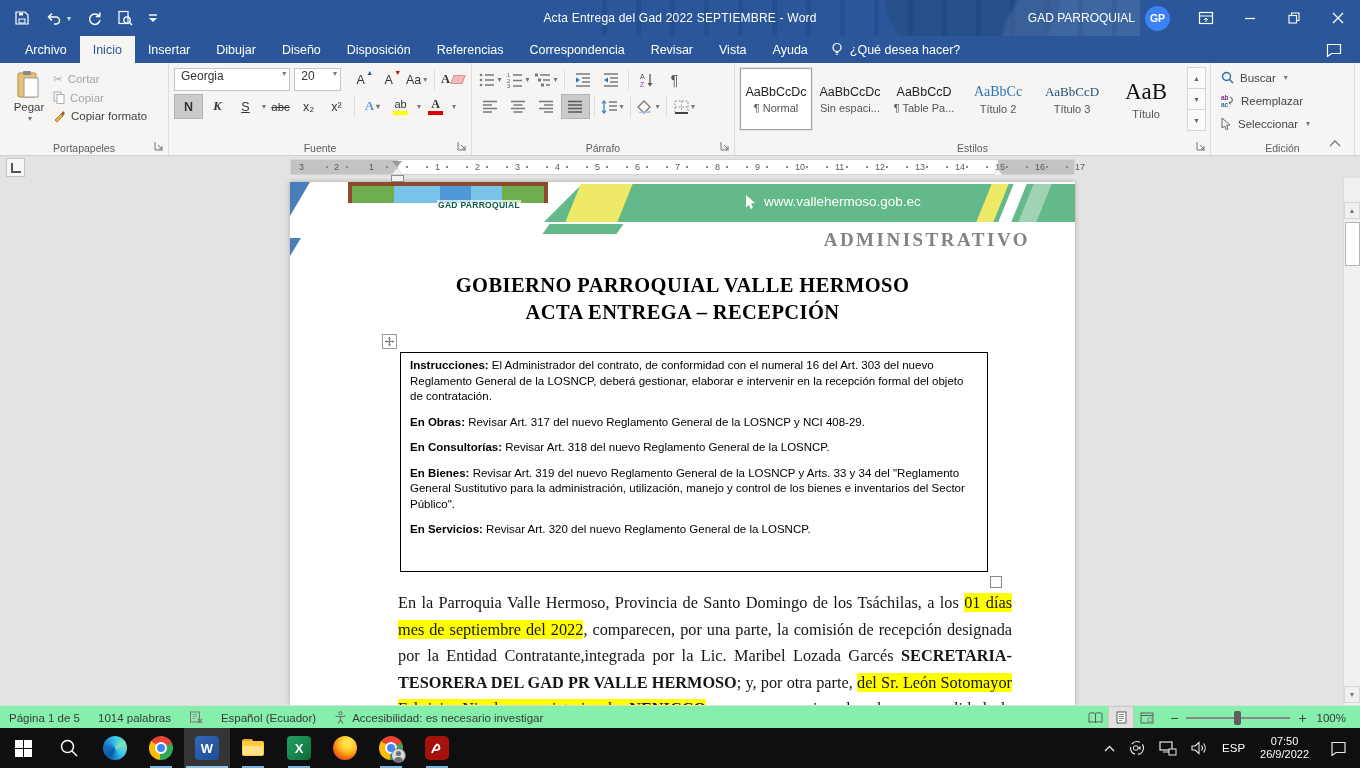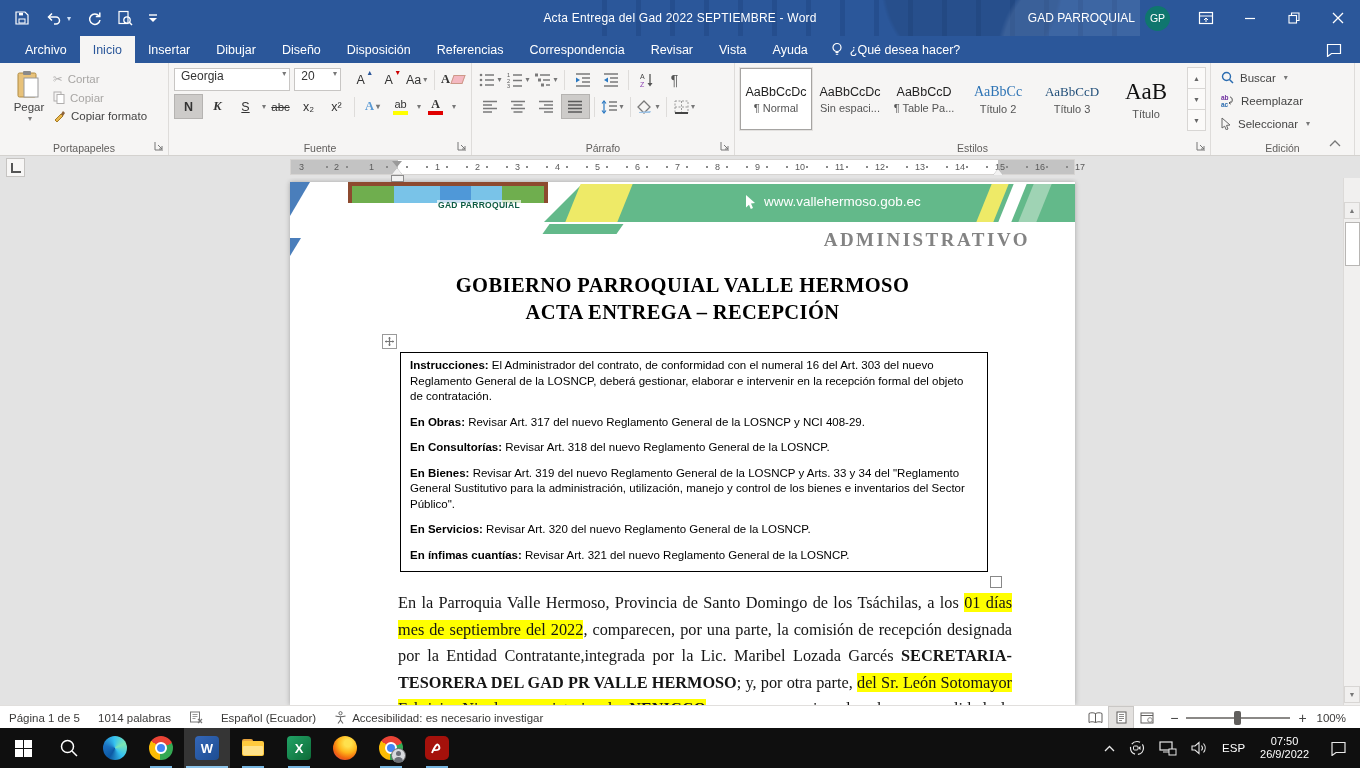--- a/index.html
+++ b/index.html
@@ -11,21 +11,21 @@
   .tb-art{position:absolute;left:580px;top:0;width:560px;height:36px;pointer-events:none;opacity:.35;
     background:
       radial-gradient(circle at 92% 160%, rgba(255,255,255,.25) 0 18%, transparent 19%),
       radial-gradient(circle at 70% -40%, rgba(0,0,0,.25) 0 22%, transparent 23%),
       repeating-linear-gradient(90deg, transparent 0 22px, rgba(0,20,60,.35) 22px 27px, transparent 27px 34px);}
   .qat{display:flex;align-items:center;gap:15px;padding-left:14px;z-index:2;}
   .qat .qbtn{display:flex;align-items:center;gap:2px;}
   .doc-title{position:absolute;left:0;right:0;text-align:center;font-size:12px;letter-spacing:.2px;pointer-events:none;}
   .tb-right{margin-left:auto;display:flex;align-items:center;z-index:2;}
   .account{font-size:12px;margin-right:10px;}
-  .avatar{width:25px;height:25px;border-radius:50%;background:#0f766e;color:#fff;font-size:10.5px;font-weight:normal;display:flex;align-items:center;justify-content:center;margin-right:14px;color:#ffffff;}
+  .avatar{width:25px;height:25px;border-radius:50%;background:#3b82f6;color:#fff;font-size:10.5px;font-weight:bold;display:flex;align-items:center;justify-content:center;margin-right:14px;color:#ffffff;}
   .winbtn{width:44px;height:36px;display:flex;align-items:center;justify-content:center;}
 
   
   .tabrow{position:absolute;top:36px;left:0;right:0;height:27px;background:#2b579a;display:flex;align-items:stretch;color:#fff;font-size:12.5px;padding-left:12px;z-index:4;}
   .tab{padding:0 13px;display:flex;align-items:center;cursor:default;}
   .tab.active{background:#f6f5f4;color:#2b579a;}
   .tellme{display:flex;align-items:center;gap:7px;margin-left:10px;}
   .feedback{margin-left:auto;margin-right:18px;display:flex;align-items:center;}
 
   
@@ -134,21 +134,21 @@
   .bodypara .bold{font-weight:bold;}
 
   
   .vscroll{position:absolute;right:0;top:0;width:16px;height:527px;background:#f1f0ef;border-left:1px solid #dcdad8;}
   .vs-arrow{position:absolute;left:0;width:16px;height:17px;display:flex;align-items:center;justify-content:center;font-size:7px;color:#777;background:#f1f0ef;border:1px solid #d8d6d4;box-sizing:border-box;}
   .vs-up{top:24px;}
   .vs-down{bottom:2px;}
   .vs-thumb{position:absolute;left:1px;top:44px;width:13px;height:42px;background:#ffffff;border:1px solid #b8b6b4;}
 
   
-  .statusbar{position:absolute;top:705px;left:0;right:0;height:23px;background:#ffffff;border-top:1px solid #e1dfdd;display:flex;align-items:center;font-size:11.5px;color:#3b3a39;z-index:6;}
+  .statusbar{position:absolute;top:705px;left:0;right:0;height:23px;background:#86efac;border-top:1px solid #e1dfdd;display:flex;align-items:center;font-size:11.5px;color:#3b3a39;z-index:6;}
   .sb-item{padding:0 9px;display:flex;align-items:center;gap:5px;height:100%;}
   .sb-right{margin-left:auto;display:flex;align-items:center;height:100%;}
   .viewbtn{width:26px;height:100%;display:flex;align-items:center;justify-content:center;}
   .viewbtn.on{background:#e3e1df;border:1px solid #c9c7c5;box-sizing:border-box;}
   .zoomctl{display:flex;align-items:center;gap:8px;padding:0 10px;}
   .ztrack{position:relative;width:104px;height:2px;background:#8a8886;}
   .ztick{position:absolute;left:50%;top:-3px;width:1px;height:8px;background:#8a8886;}
   .zthumb{position:absolute;left:48px;top:-6px;width:7px;height:14px;background:#605e5c;border-radius:2px;}
   .zpct{padding-right:14px;font-size:11.5px;}
 
@@ -681,21 +681,20 @@
             <path d="M4.5 0 3 1.5h3zM4.5 9 3 7.5h3zM0 4.5 1.5 3v3zM9 4.5 7.5 3v3z" fill="#777"></path>
           </svg>
       </div>
 
       <div class="instr-box">
           <p><b>Instrucciones:</b><span> El Administrador del contrato, de conformidad con el numeral 16 del Art. 303 del nuevo Reglamento General de la LOSNCP, deberá gestionar, elaborar e intervenir en la recepción formal del objeto de contratación.</span></p>
           <p><b>En Obras:</b><span> Revisar Art. 317 del nuevo Reglamento General de la LOSNCP y NCI 408-29.</span></p>
           <p><b>En Consultorías:</b><span> Revisar Art. 318 del nuevo Reglamento General de la LOSNCP.</span></p>
           <p><b>En Bienes:</b><span> Revisar Art. 319 del nuevo Reglamento General de la LOSNCP y Arts. 33 y 34 del "Reglamento General Sustitutivo para la administración, utilización, manejo y control de los bienes e inventarios del Sector Público".</span></p>
           <p><b>En Servicios:</b><span> Revisar Art. 320 del nuevo Reglamento General de la LOSNCP.</span></p>
-          <p><b>En ínfimas cuantías:</b><span> Revisar Art. 321 del nuevo Reglamento General de la LOSNCP.</span></p>
         </div>
       <div class="resize-handle"></div>
 
       <div class="bodypara"><span>En la Parroquia Valle Hermoso, Provincia de Santo Domingo de los Tsáchilas, a los </span><span class="hl">01 días mes de septiembre del 2022</span><span>, comparecen, por una parte, la comisión de recepción designada por la Entidad Contratante,integrada por la Lic. Maribel Lozada Garcés </span><span class="bold">SECRETARIA-TESORERA DEL GAD PR VALLE HERMOSO</span><span>; y, por otra parte, </span><span class="hl">del Sr. León Sotomayor Fabricio Nicolas propietario de </span><span class="hl bold">NENICCO</span><span>, por sus propios derechos, en calidad de contratista. Quienes, en cumplimiento del Art.</span></div>
     </div>
 
     <div class="vscroll">
       <div class="vs-arrow vs-up">▲</div>
       <div class="vs-thumb"></div>
       <div class="vs-arrow vs-down">▼</div>

